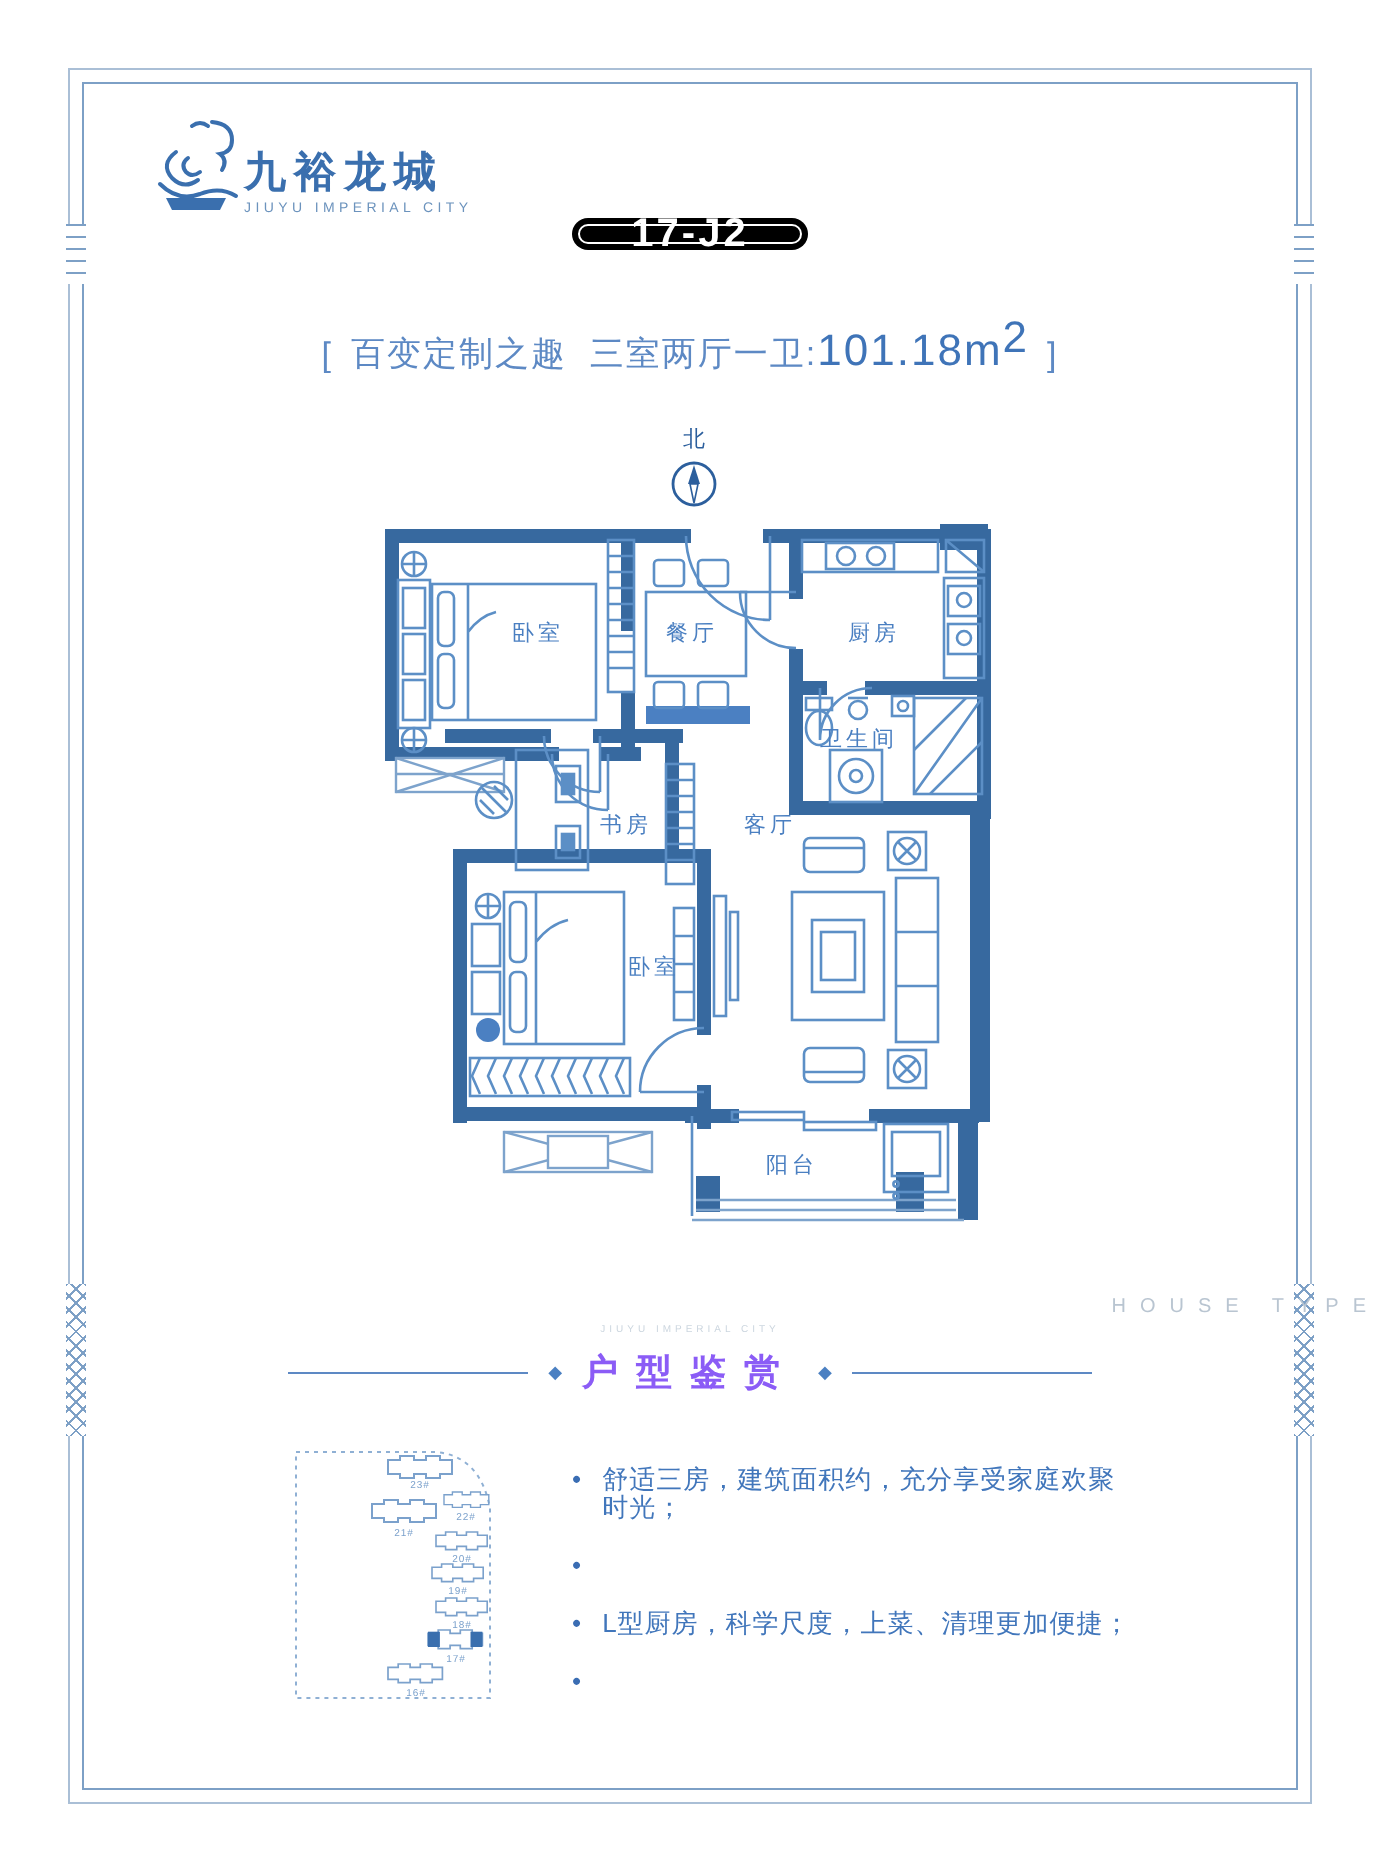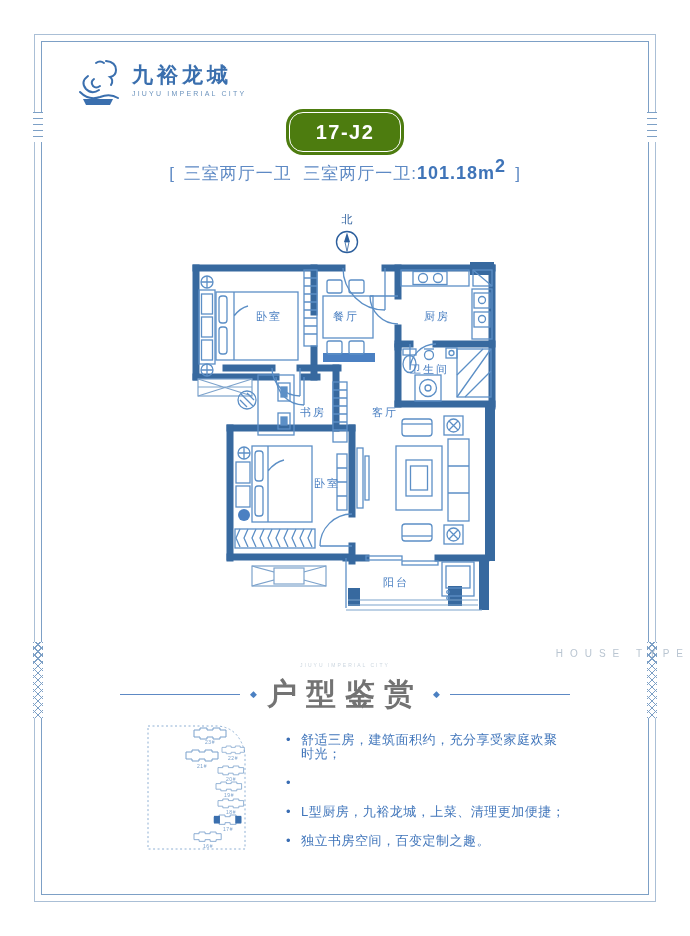--- a/index.html
+++ b/index.html
@@ -13,55 +13,55 @@
   .frame-inner { position:absolute; left:41px; top:41px; right:41px; bottom:41px;
     border:1px solid #7da0c6; pointer-events:none; }
   .frame-orn { position:absolute; width:10px; background-color:#fff; }
   .orn-bars { background-image:repeating-linear-gradient(180deg,#7da0c6 0 1px, rgba(0,0,0,0) 1px 6px); }
   .orn-chevron { background-image:
       repeating-linear-gradient(45deg,#7da0c6 0 1px, rgba(0,0,0,0) 1px 5px),
       repeating-linear-gradient(-45deg,#7da0c6 0 1px, rgba(0,0,0,0) 1px 5px); }
   .orn-l { left:33px; } .orn-r { right:33px; }
   .orn-top { top:112px; height:30px; } .orn-mid { top:642px; height:76px; }
   
-  .logo { position:absolute; left:76px; top:56px; display:flex; align-items:flex-start; gap:10px; }
+  .logo { position:absolute; left:76px; top:56px; display:flex; align-items:flex-end; }
   .logo-text { display:flex; flex-direction:column; }
   .logo-name { font-family:"Liberation Serif", serif; font-weight:bold; font-size:21px;
     color:#3a6fae; letter-spacing:4px; line-height:1.1; margin-top:8px; }
   .logo-en { font-size:7px; color:#6c93bd; letter-spacing:2.2px; margin-top:3px; }
   
   .unit-badge { position:absolute; top:109px; left:50%; transform:translateX(-50%);
-    width:118px; height:46px; background:#4d7c0f; border-radius:17px;
+    width:118px; height:16px; background:#000000; border-radius:17px;
     display:flex; align-items:center; justify-content:center; }
   .unit-badge::before { content:""; position:absolute; inset:3px;
     border:1.5px solid #ffffff; border-radius:14px; }
   .unit-badge span { color:#fff; font-size:20px; font-weight:bold; letter-spacing:1.5px; }
   
   .spec { position:absolute; top:156px; left:0; width:100%; text-align:center;
     color:#5d89c4; font-size:17px; letter-spacing:1px; }
   .spec .bracket { margin:0 9px; font-weight:normal; }
-  .spec .bold { color:#3f74b8; font-weight:bold; font-size:18px; }
+  .spec .bold { color:#3f74b8; font-weight:normal; font-size:22px; }
   .spec sup { font-size:10px; }
   
   .compass { position:absolute; left:333px; top:212px; width:28px; text-align:center; }
   .compass-n { color:#2c5f9d; font-size:11px; margin-bottom:1px; }
   
   .plan { position:absolute; left:186px; top:256px; }
   .plan text { fill:#4a7fc1; font-size:11px; letter-spacing:2px; }
   
   .eyebrow { position:absolute; top:648px; left:0; width:100%; text-align:right;
     color:#b9c5d1; font-size:10px; letter-spacing:7px; }
   .eyebrow-sub { position:absolute; top:662px; left:0; width:100%; text-align:center;
     color:#ccd6df; font-size:5px; letter-spacing:2px; }
   .sec-title { position:absolute; top:674px; left:0; width:100%;
     display:flex; align-items:center; justify-content:center; gap:10px; }
   .sec-line { width:120px; height:1px; background:#5d89c4; }
   .sec-orn { color:#4b80c2; font-size:9px; line-height:1; }
   .sec-text { font-family:"Liberation Serif", serif; font-weight:bold;
-    font-size:30px; color:#737373; letter-spacing:9px; }
+    font-size:18px; color:#8b5cf6; letter-spacing:9px; }
   
   .sitemap { position:absolute; left:144px; top:722px; }
   .sitemap text { fill:#7ba1cc; font-size:5px; letter-spacing:0.5px; }
   
   .features { position:absolute; left:286px; top:733px; width:280px; }
   .feature { display:flex; align-items:flex-start; gap:10px; margin-bottom:15px;
     color:#4176bb; font-size:13px; line-height:14px; letter-spacing:0.5px; }
   .feature .dot { color:#3a6db3; font-size:13px; line-height:14px; }
 </style>
 </head>
@@ -89,21 +89,21 @@
     <div class="logo-name">九裕龙城</div>
     <div class="logo-en">JIUYU IMPERIAL CITY</div>
   </div>
 </div>
 
 <div class="unit-badge">
   <span>17-J2</span>
 </div>
 
 <div class="spec">
-  <span class="bracket">[</span><span>三室两厅一卫</span>&nbsp;&nbsp;<span>三室两厅一卫:</span><span class="bold">101.18m</span><sup class="bold">2</sup><span class="bracket">]</span>
+  <span class="bracket">[</span><span>百变定制之趣</span>&nbsp;&nbsp;<span>三室两厅一卫:</span><span class="bold">101.18m</span><sup class="bold">2</sup><span class="bracket">]</span>
 </div>
 
 <div class="compass">
   <div class="compass-n">北</div>
   <svg width="26" height="28" viewBox="0 0 26 28">
     <circle cx="13" cy="14" r="10.5" fill="none" stroke="#2c5f9d" stroke-width="1.4"></circle>
     <polygon points="13,4.5 10,14 16,14" fill="#2c5f9d"></polygon>
     <polygon points="11,14 15,14 13,23.5" fill="none" stroke="#2c5f9d" stroke-width="0.8"></polygon>
   </svg>
 </div>
@@ -340,19 +340,18 @@
 <div class="features">
   <div class="feature">
     <span class="dot">•</span>
     <span>舒适三房，建筑面积约，充分享受家庭欢聚时光；</span>
   </div>
   <div class="feature">
     <span class="dot">•</span>
   </div>
   <div class="feature">
     <span class="dot">•</span>
-    <span>L型厨房，九裕龙城，上菜、清理更加便捷；</span>
+    <span>L型厨房，科学尺度，上菜、清理更加便捷；</span>
   </div>
   <div class="feature">
     <span class="dot">•</span>
-    <span>独立书房空间，百变定制之趣。</span>
   </div>
 </div>
 
 </body></html>

